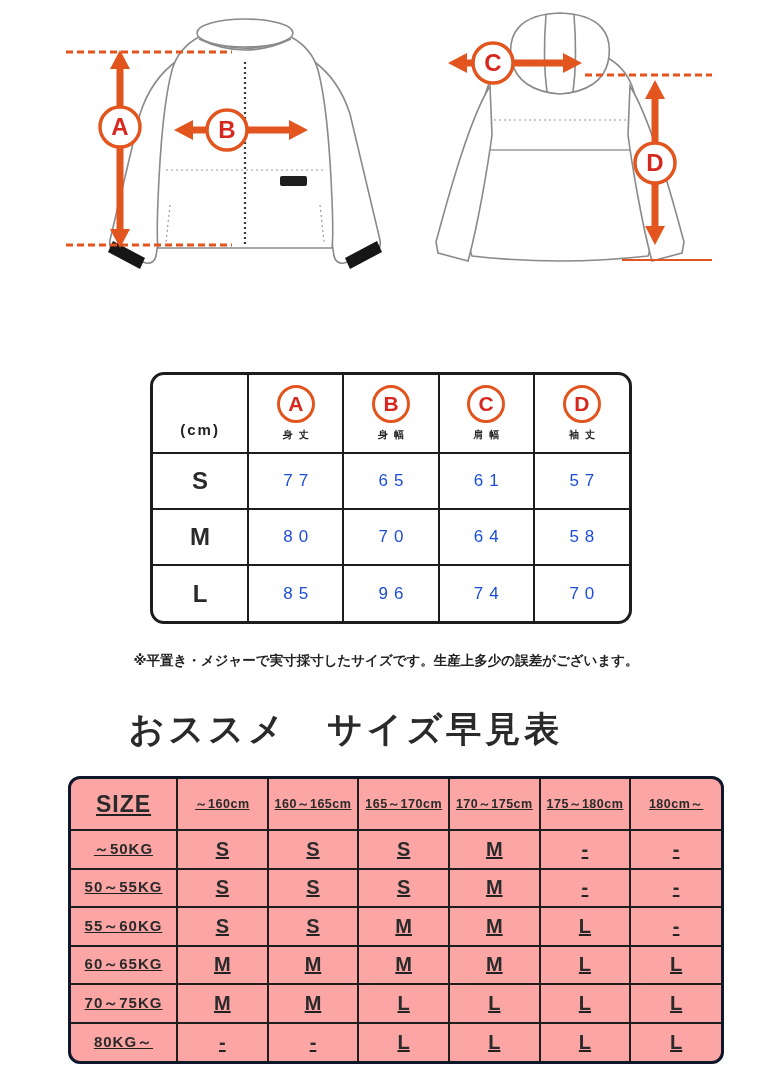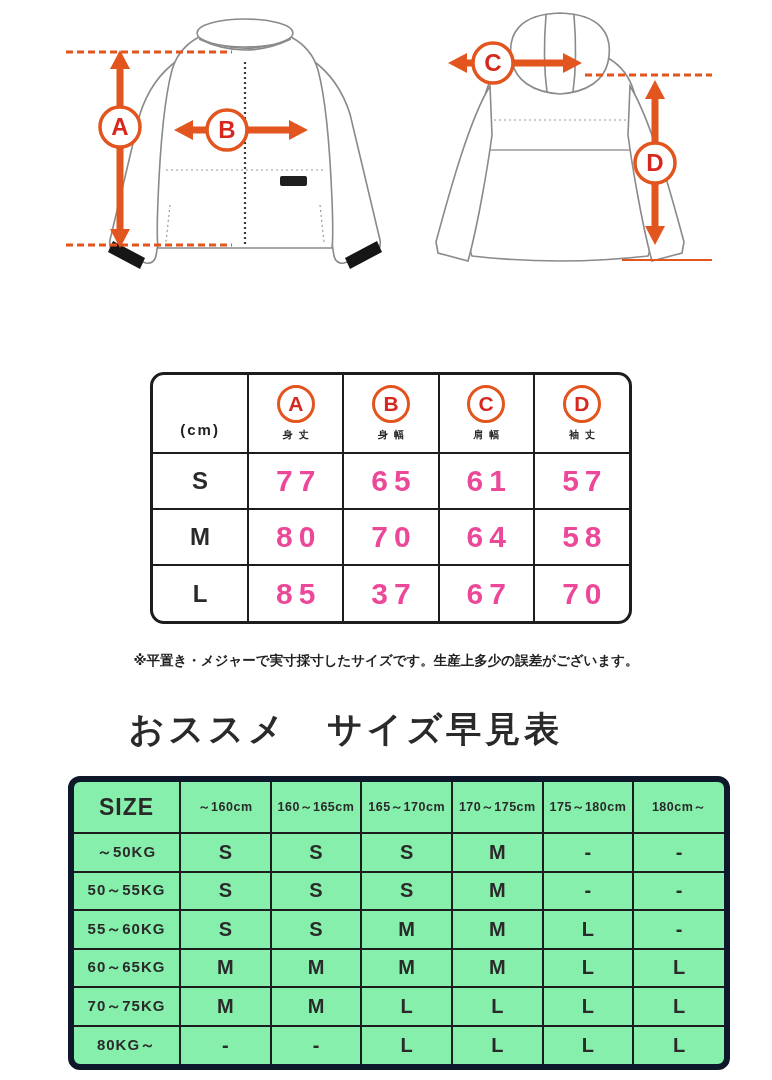--- a/index.html
+++ b/index.html
@@ -16,31 +16,31 @@
   table.t1 th,table.t1 td{border:2px solid #1d1d1d;text-align:center;vertical-align:middle;padding:0;}
   table.t1 tr:first-child>*{border-top:0}table.t1 tr:last-child>*{border-bottom:0}
   table.t1 tr>*:first-child{border-left:0}table.t1 tr>*:last-child{border-right:0}
   table.t1 tr.hdr{height:78px;}
   table.t1 tr.datarow{height:56px;}
   .circ{display:inline-block;width:32px;height:32px;line-height:31px;border:3px solid #e2551e;
         border-radius:50%;color:#d6281e;font-size:21px;font-weight:bold;text-align:center;background:#fff;}
   .cname{font-size:10px;font-weight:bold;letter-spacing:6px;margin-top:5px;color:#222;text-indent:6px;}
   .unitcell{font-size:15px;font-weight:bold;letter-spacing:2px;vertical-align:bottom !important;padding-bottom:14px !important;}
   .szlbl{font-size:24px;font-weight:bold;color:#2a2a2a;}
-  .mval{font-size:30px;font-weight:bold;letter-spacing:6px;text-indent:6px;color:#ec4899;}
+  .mval{font-size:17px;font-weight:normal;letter-spacing:6px;text-indent:6px;color:#1d4ed8;}
 
   
   .note{position:absolute;left:0;top:652px;width:772px;text-align:center;
         font-size:13.5px;font-weight:bold;color:#222;}
   .bigtitle{position:absolute;left:0;top:706px;width:692px;text-align:center;
         font-size:35px;font-weight:bold;letter-spacing:4px;color:#2a2a2a;}
 
   
   .t2wrap{position:absolute;left:68px;top:776px;width:650px;height:282px;
-          border:6px solid #0f172a;border-radius:12px;overflow:hidden;background:#86efac;}
+          border:3px solid #0f172a;border-radius:12px;overflow:hidden;background:#fca5a5;text-decoration:underline;}
   table.t2{border-collapse:collapse;width:100%;height:100%;table-layout:fixed;}
   table.t2 th,table.t2 td{border:2px solid #1d1d1d;text-align:center;vertical-align:middle;padding:0;}
   table.t2 tr:first-child>*{border-top:0}table.t2 tr:last-child>*{border-bottom:0}
   table.t2 tr>*:first-child{border-left:0}table.t2 tr>*:last-child{border-right:0}
   table.t2 col.c-size{width:106px;}
   table.t2 tr.hdr{height:40px;}
   table.t2 tr.datarow{height:30px;}
   .cornerlbl{font-size:23px;font-weight:bold;letter-spacing:1px;color:#2a2a2a;}
   .hth{font-size:12.5px;font-weight:bold;letter-spacing:0.5px;color:#2a2a2a;}
   .wlbl{font-size:15px;font-weight:bold;letter-spacing:1px;color:#2a2a2a;}
@@ -159,22 +159,22 @@
       <tr class="datarow">
         <th class="szlbl">M</th>
         <td class="mval">80</td>
         <td class="mval">70</td>
         <td class="mval">64</td>
         <td class="mval">58</td>
       </tr>
       <tr class="datarow">
         <th class="szlbl">L</th>
         <td class="mval">85</td>
-        <td class="mval">37</td>
-        <td class="mval">67</td>
+        <td class="mval">96</td>
+        <td class="mval">74</td>
         <td class="mval">70</td>
       </tr>
     </tbody>
       </table>
   </div>
 
   <div class="note">※平置き・メジャーで実寸採寸したサイズです。生産上多少の誤差がございます。</div>
   <div class="bigtitle">おススメ　サイズ早見表</div>
 
   <div class="t2wrap">

